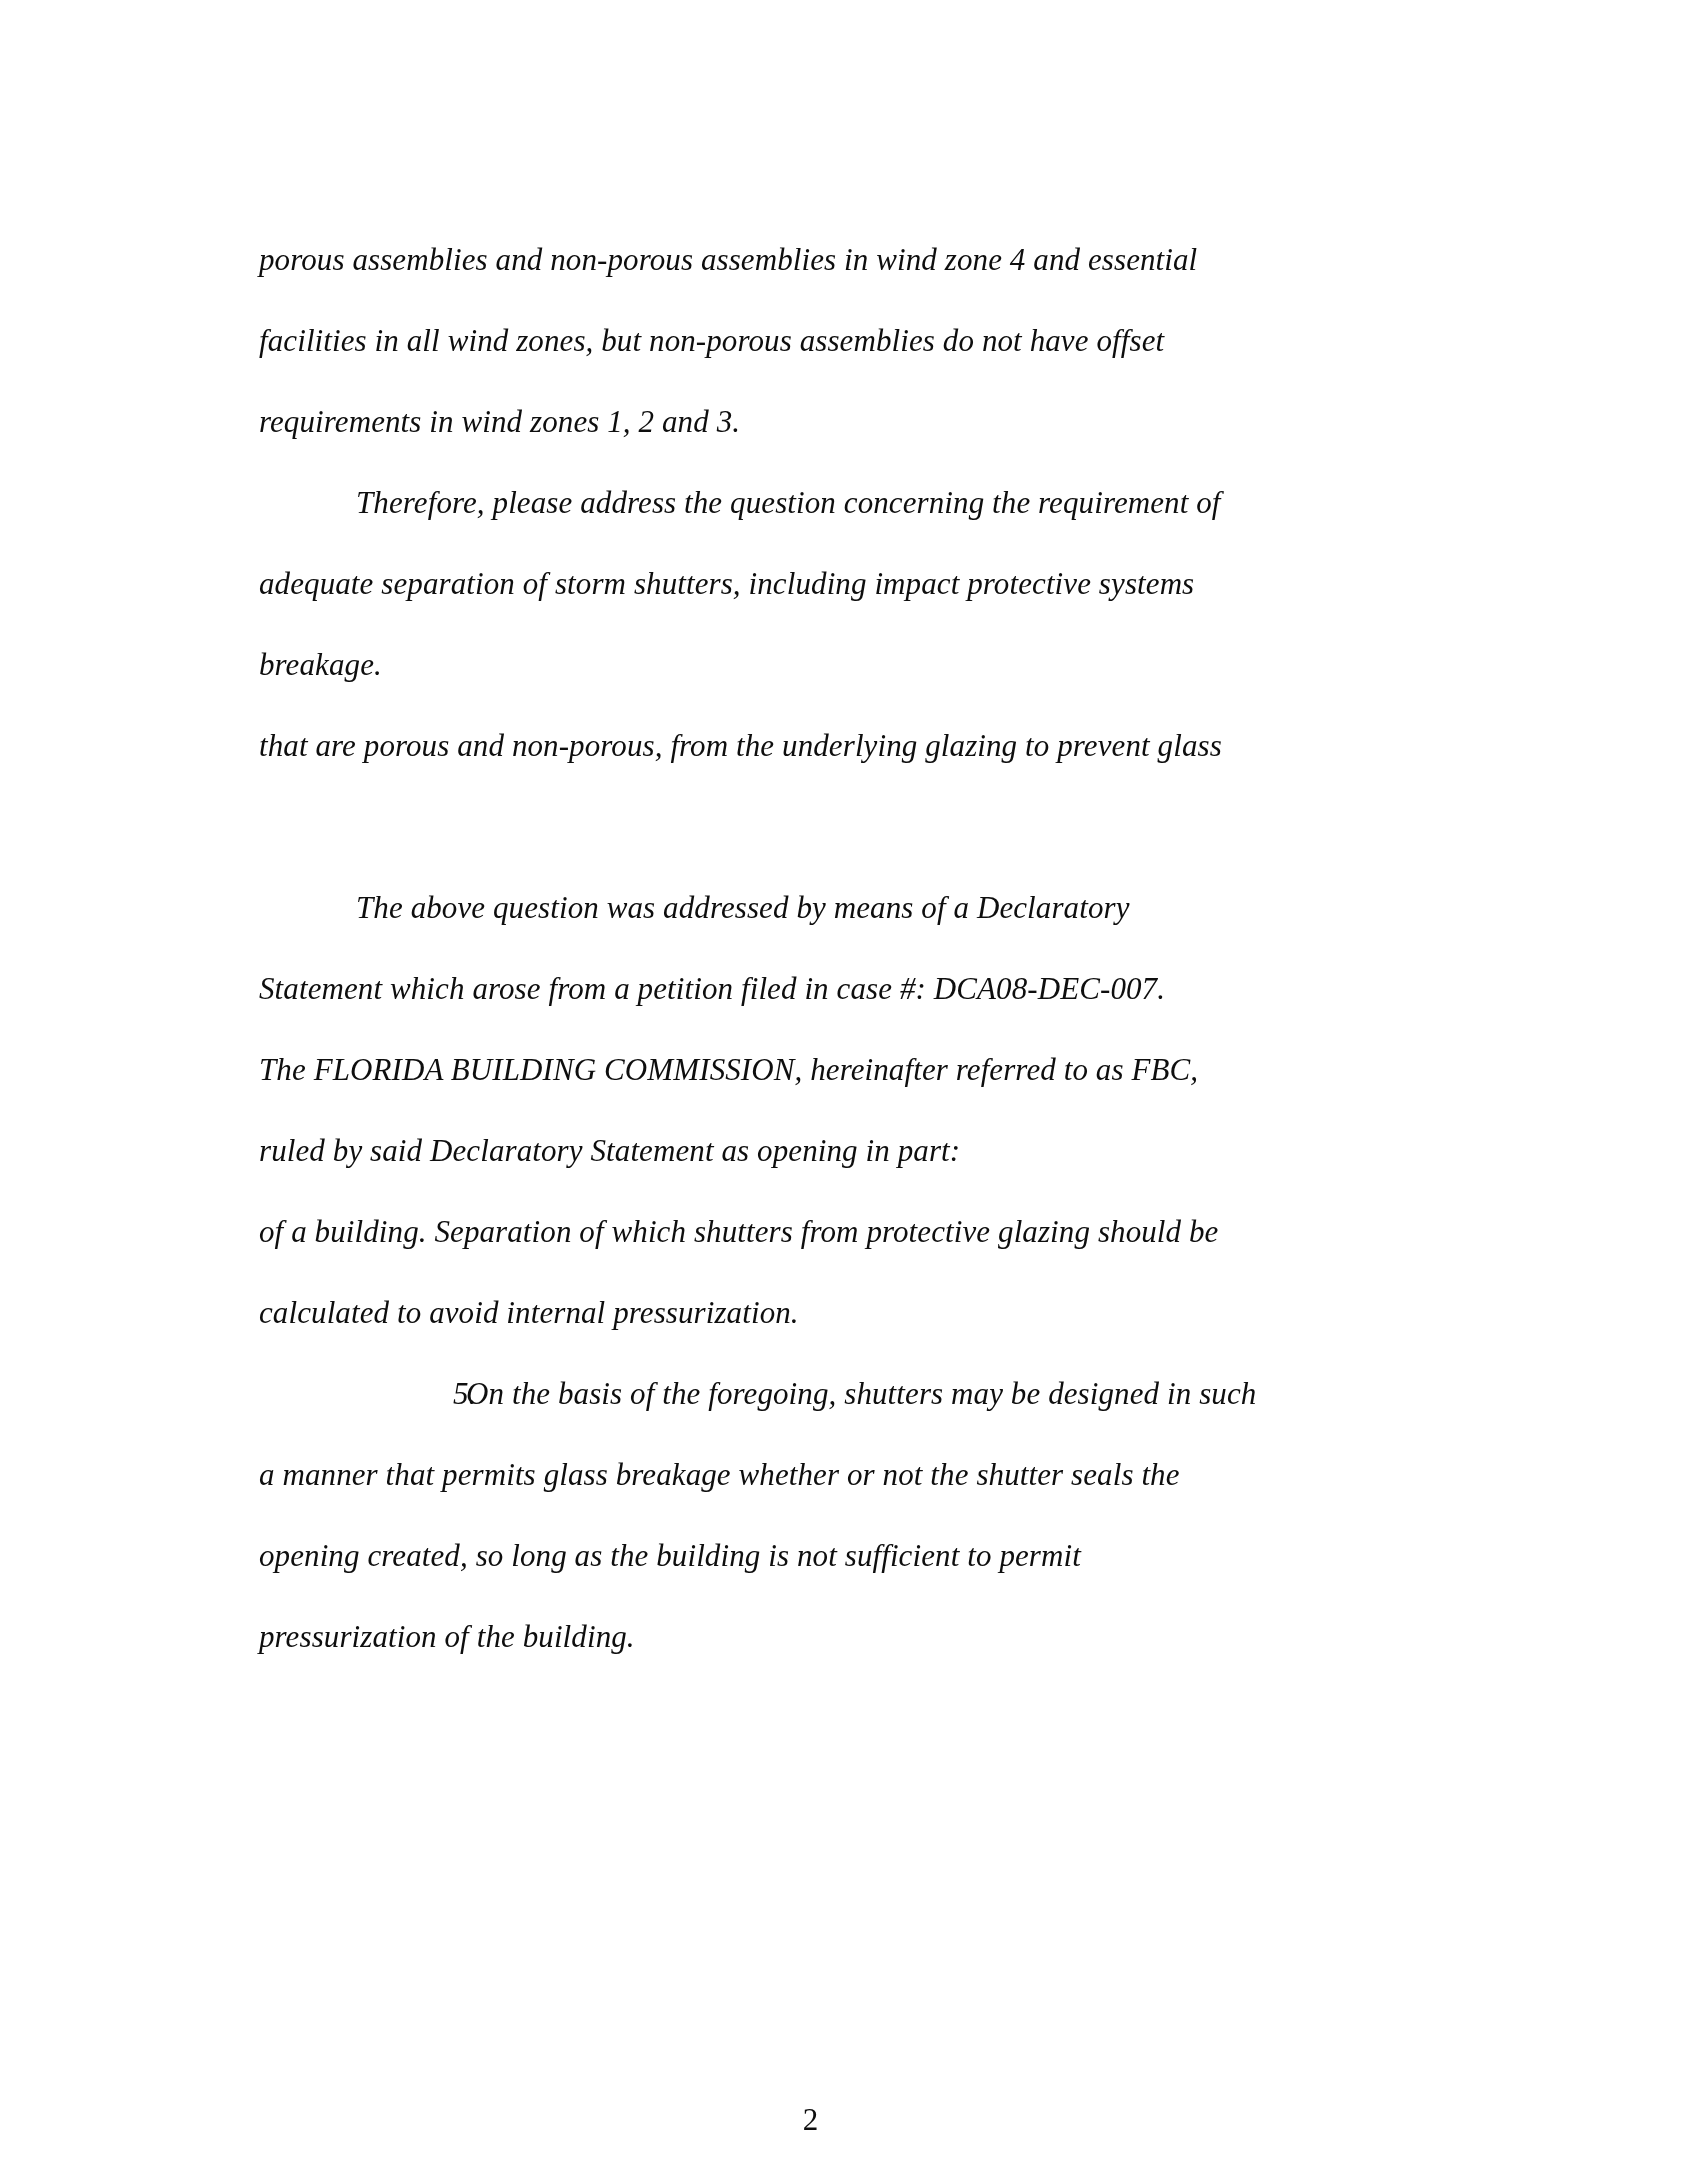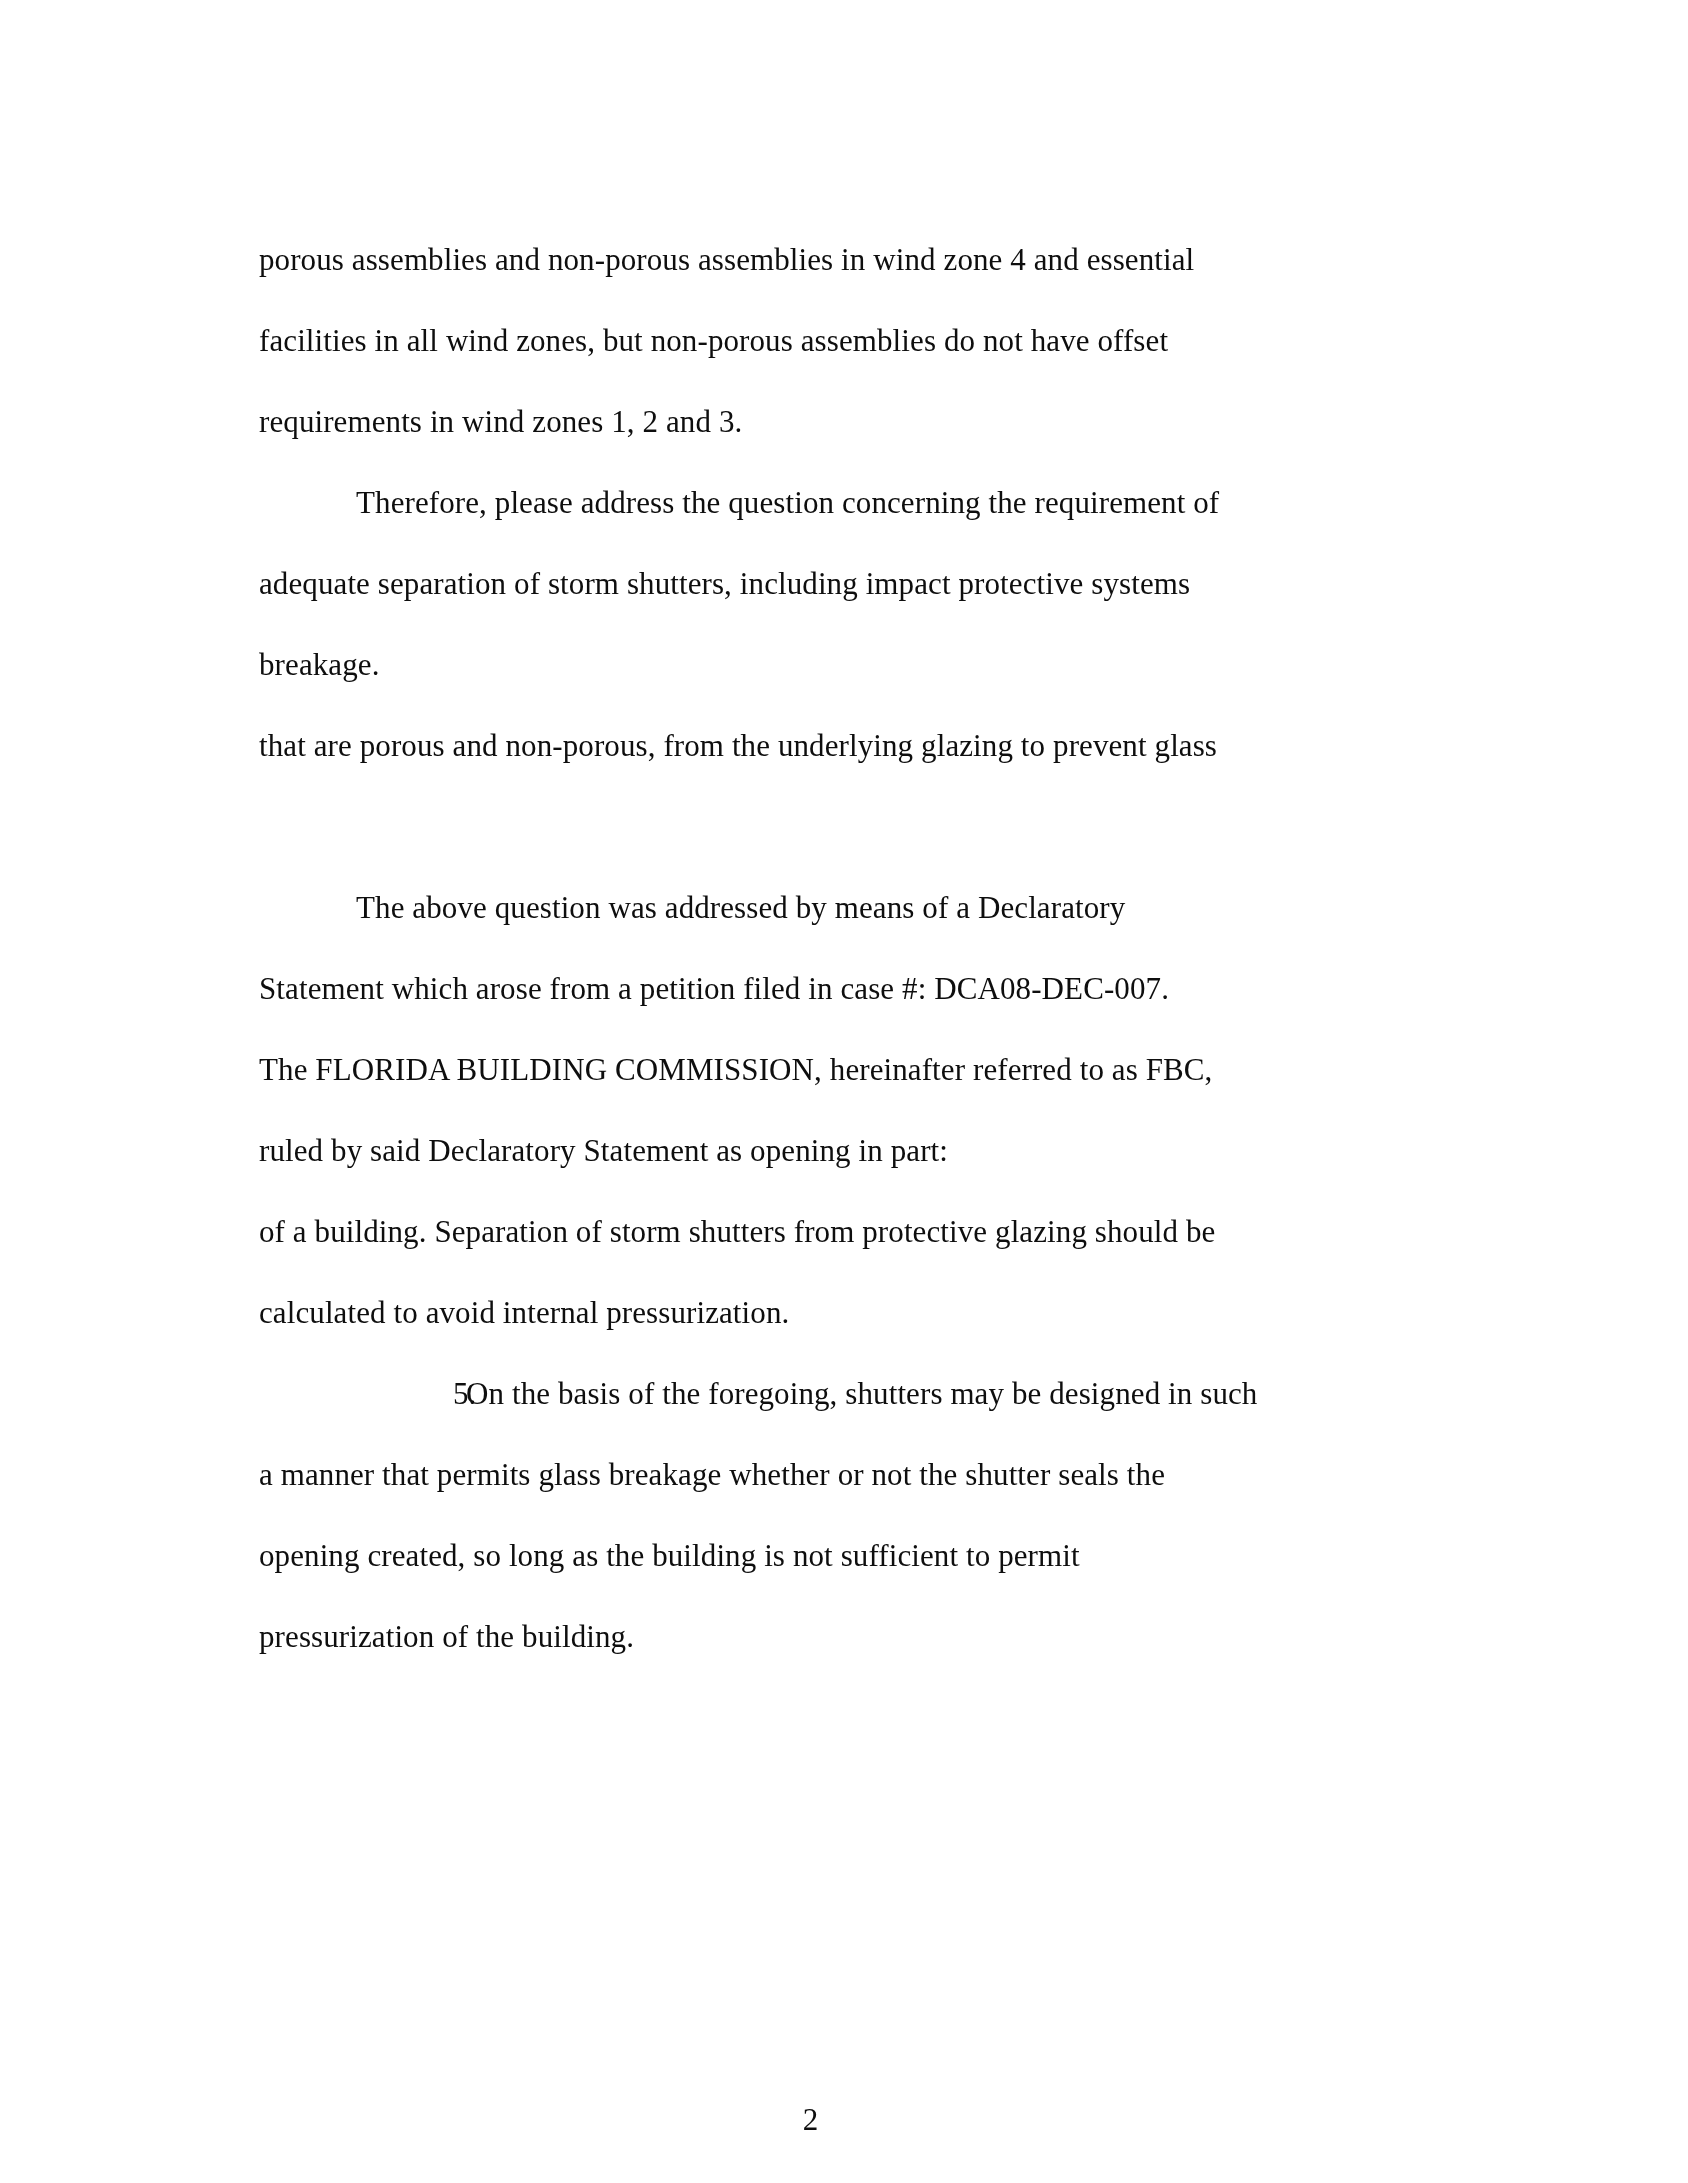--- a/index.html
+++ b/index.html
@@ -18,20 +18,21 @@
     overflow: hidden;
   }
   .content {
     position: absolute;
     left: 259px;
     top: 219px;
     width: 1156px;
   }
   .paragraph {
     margin: 0;
+    font-style: italic;
   }
   .line {
     font-size: 31px;
     line-height: 81px;
     white-space: nowrap;
     letter-spacing: 0.1px;
   }
   .line.indent {
     text-indent: 97px;
   }
@@ -69,21 +70,21 @@
         <div class="line">that are porous and non-porous, from the underlying glazing to prevent glass</div>
       </div>
       <div class="spacer"></div>
       <div class="paragraph">
         <div class="line indent">The above question was addressed by means of a Declaratory</div>
         <div class="line">Statement which arose from a petition filed in case #: DCA08-DEC-007.</div>
         <div class="line">The FLORIDA BUILDING COMMISSION, hereinafter referred to as FBC,</div>
         <div class="line">ruled by said Declaratory Statement as opening in part:</div>
       </div>
       <div class="paragraph">
-        <div class="line">of a building. Separation of storm shutters from protective glazing should be</div>
+        <div class="line">of a building. Separation of which shutters from protective glazing should be</div>
         <div class="line">calculated to avoid internal pressurization.</div>
       </div>
       <div class="paragraph">
         <div class="line indent"><span class="num">5.</span>On the basis of the foregoing, shutters may be designed in such</div>
         <div class="line">a manner that permits glass breakage whether or not the shutter seals the</div>
         <div class="line">opening created, so long as the building is not sufficient to permit</div>
         <div class="line">pressurization of the building.</div>
       </div>
     </div>
   <div class="page-number">2</div>

